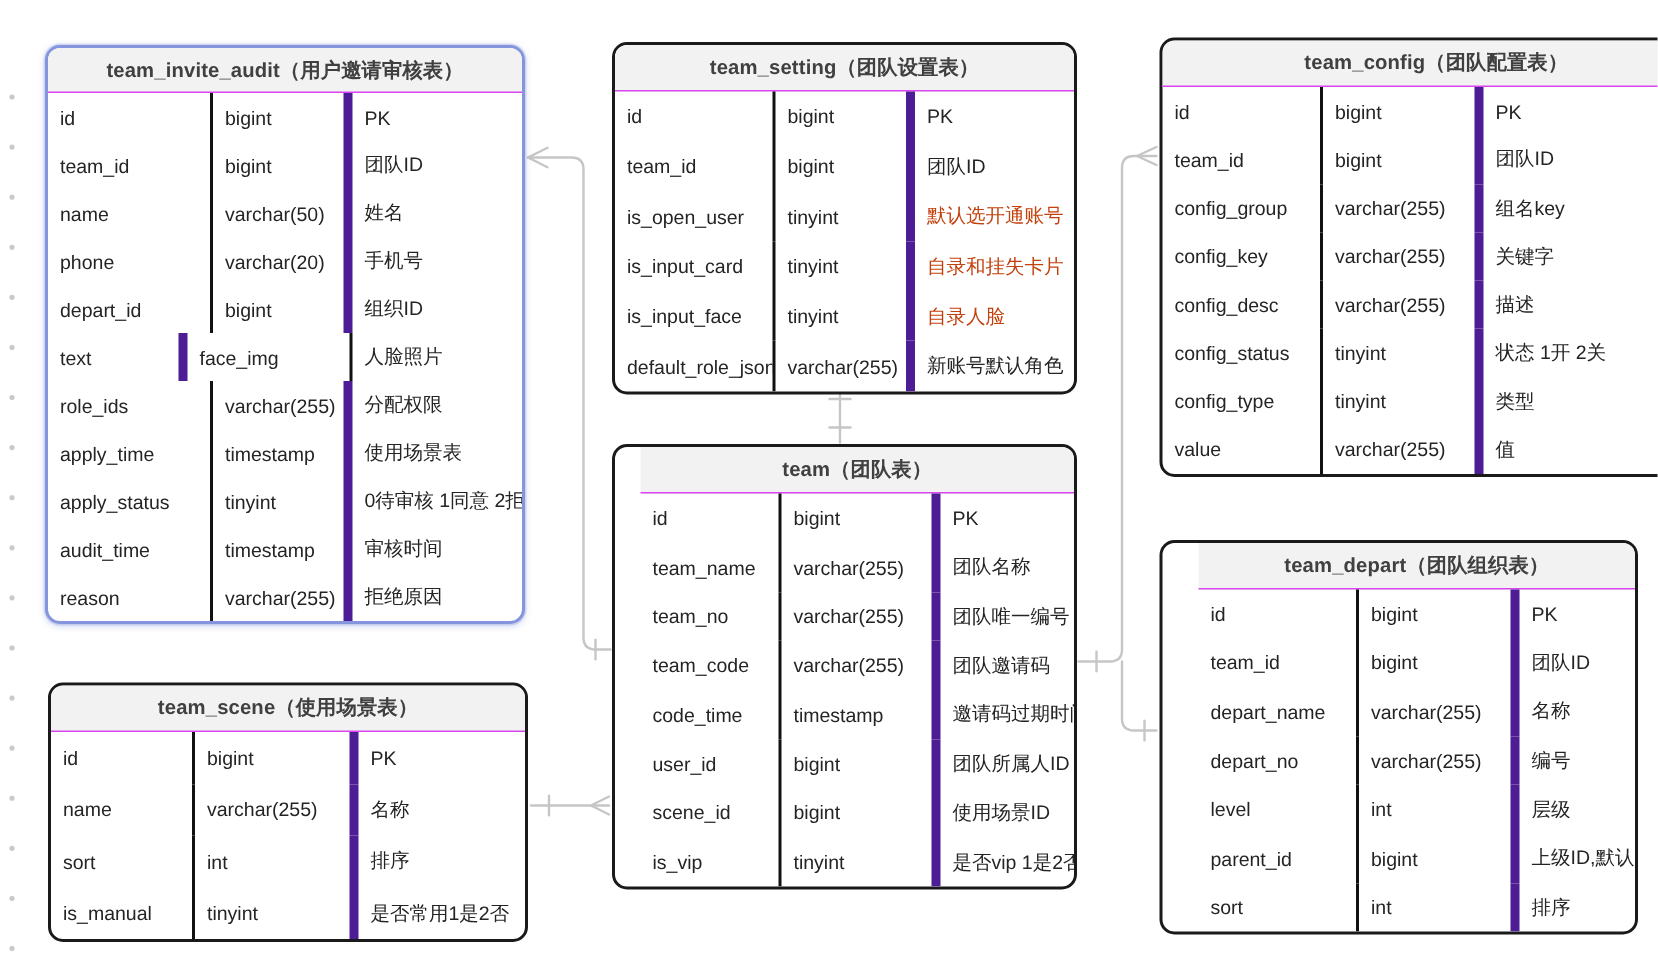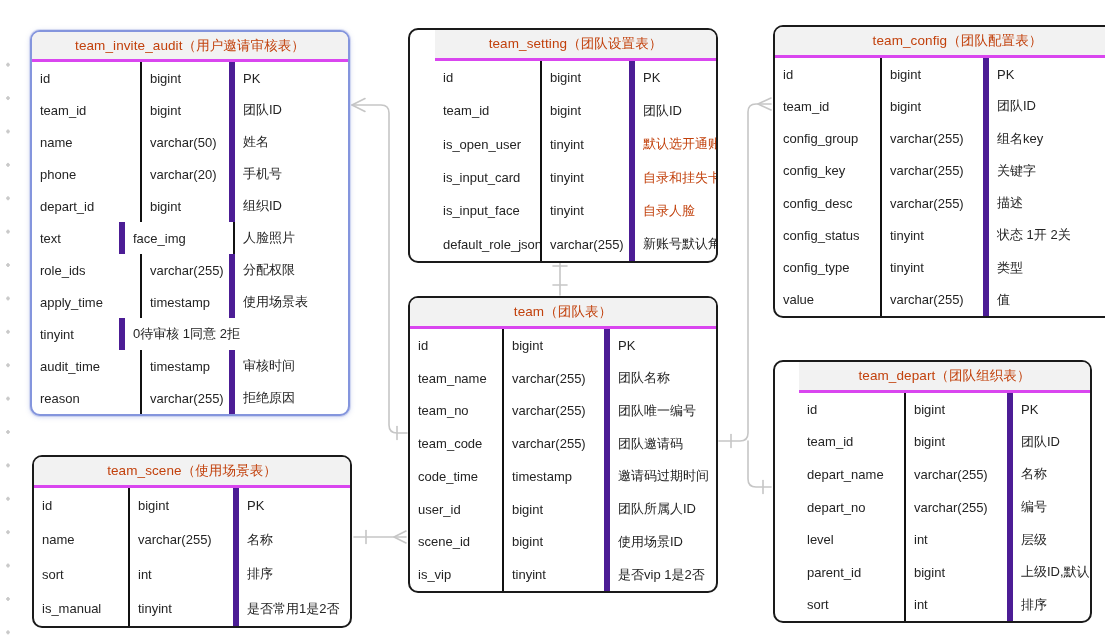--- a/index.html
+++ b/index.html
@@ -29,42 +29,42 @@
     border:2px solid #1a1a1a; border-radius:10px;
     overflow:hidden;
     font-size:13px; color:#242424;
   }
   .tbl.selected {
     border-color:#8495dd;
     box-shadow:0 1px 5px rgba(110,130,210,0.35), 0 0 0 1px rgba(132,149,221,0.25);
   }
   .tbl-header {
     background:#f2f2f2;
-    border-bottom:3px solid #d946ef;
-    font-weight:normal; font-size:13.5px;
+    border-bottom:1px solid #d946ef;
+    font-weight:bold; font-size:13.5px;
     display:flex; align-items:center; justify-content:center;
-    height:30px; letter-spacing:0.1px; color:#c2410c;
+    height:30px; letter-spacing:0.1px; color:#404040;
   }
   .tbl-body { display:flex; flex-direction:column; }
   .row { display:flex; height:var(--rh); flex:0 0 var(--rh); }
   .cell {
     display:flex; align-items:center;
     padding-left:8px; padding-right:2px;
     overflow:hidden; white-space:nowrap;
   }
   .c1 { width:var(--c1); border-right:2px solid #111; }
   .c2 { width:var(--c2); border-right:6px solid #4c1d95; }
   .c3 { flex:1; }
   .accent { color:#c2410c; }
 
   
   #t-invite  { left:30px;  top:30px;  width:320px; --c1:110px; --c2:93px;  --rh:32px;    }
-  #t-setting { left:408px; top:28px;  width:310px;padding-left:25px; --c1:107px; --c2:93px;  --rh:33.3px;  }
+  #t-setting { left:408px; top:28px;  width:310px; --c1:107px; --c2:93px;  --rh:33.3px;  }
   #t-config  { left:773px; top:25px;  width:369px; --c1:107px; --c2:107px; --rh:32.25px; }
-  #t-team    { left:408px; top:296px; width:310px; --c1:94px;  --c2:106px; --rh:32.75px; }
+  #t-team    { left:408px; top:296px; width:310px;padding-left:17px; --c1:94px;  --c2:106px; --rh:32.75px; }
   #t-depart  { left:773px; top:360px; width:319px;padding-left:24px; --c1:107px; --c2:107px; --rh:32.6px;  }
   #t-scene   { left:32px;  top:455px; width:320px; --c1:96px;  --c2:109px; --rh:34.5px;  }
   #t-setting .tbl-header, #t-config .tbl-header, #t-team .tbl-header,
   #t-depart .tbl-header, #t-scene .tbl-header { height:31px; }
 </style>
 </head>
 <body>
 
 <div class="canvas">
 
@@ -128,20 +128,21 @@
           <div class="cell c1">role_ids</div>
           <div class="cell c2">varchar(255)</div>
           <div class="cell c3">分配权限</div>
         </div>
         <div class="row">
           <div class="cell c1">apply_time</div>
           <div class="cell c2">timestamp</div>
           <div class="cell c3">使用场景表</div>
         </div>
         <div class="row">
+          <div class="cell c1">apply_status</div>
           <div class="cell c2">tinyint</div>
           <div class="cell c3">0待审核 1同意 2拒</div>
         </div>
         <div class="row">
           <div class="cell c1">audit_time</div>
           <div class="cell c2">timestamp</div>
           <div class="cell c3">审核时间</div>
         </div>
         <div class="row">
           <div class="cell c1">reason</div>

